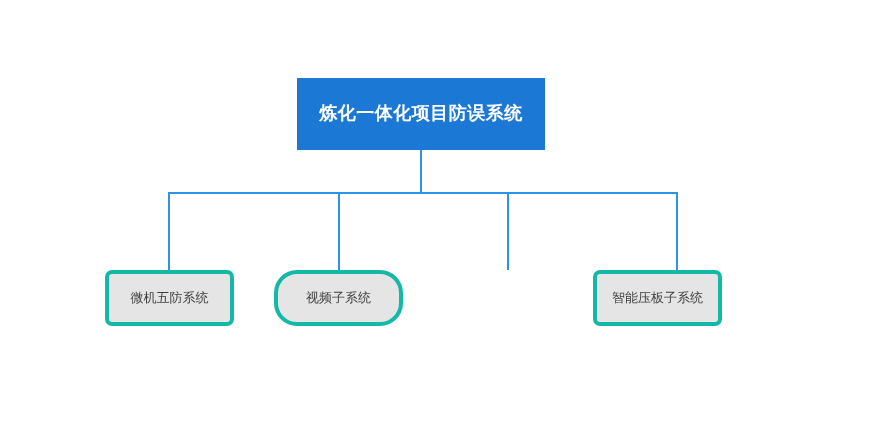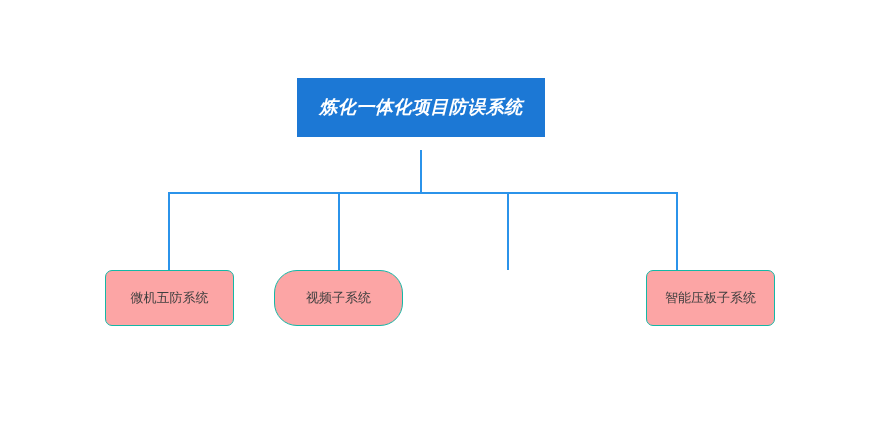--- a/index.html
+++ b/index.html
@@ -28,54 +28,53 @@
     width: 870px;
     height: 436px;
     pointer-events: none;
   }
   
   .root-node {
     position: absolute;
     left: 297px;
     top: 78px;
     width: 248px;
-    height: 59px;
+    height: 72px;
     background: #1C78D5;
     display: flex;
     align-items: center;
     justify-content: center;
     box-sizing: border-box;
-    font-style: italic;
   }
   .root-label {
     color: #ffffff;
     font-size: 18px;
     font-weight: bold;
     letter-spacing: 0.5px;
     line-height: 1.2;
     white-space: nowrap;
   }
   
   .child-node {
     position: absolute;
     top: 270px;
     width: 129px;
     height: 56px;
-    background: #fca5a5;
-    border: 1px solid #14b8a6;
+    background: #e5e5e5;
+    border: 4px solid #14b8a6;
     border-radius: 7px;
     display: flex;
     align-items: center;
     justify-content: center;
     box-sizing: border-box;
   }
   .child-node.n0 { left: 105px; }
   .child-node.n1 { left: 274px; border-radius: 23px; }
   .child-node.n2 { left: 443px; }
-  .child-node.n3 { left: 646px; }
+  .child-node.n3 { left: 593px; }
   .child-label {
     color: #3f3f3f;
     font-size: 13px;
     font-weight: normal;
     line-height: 1.2;
     white-space: nowrap;
   }
 </style>
 </head>
 <body>

